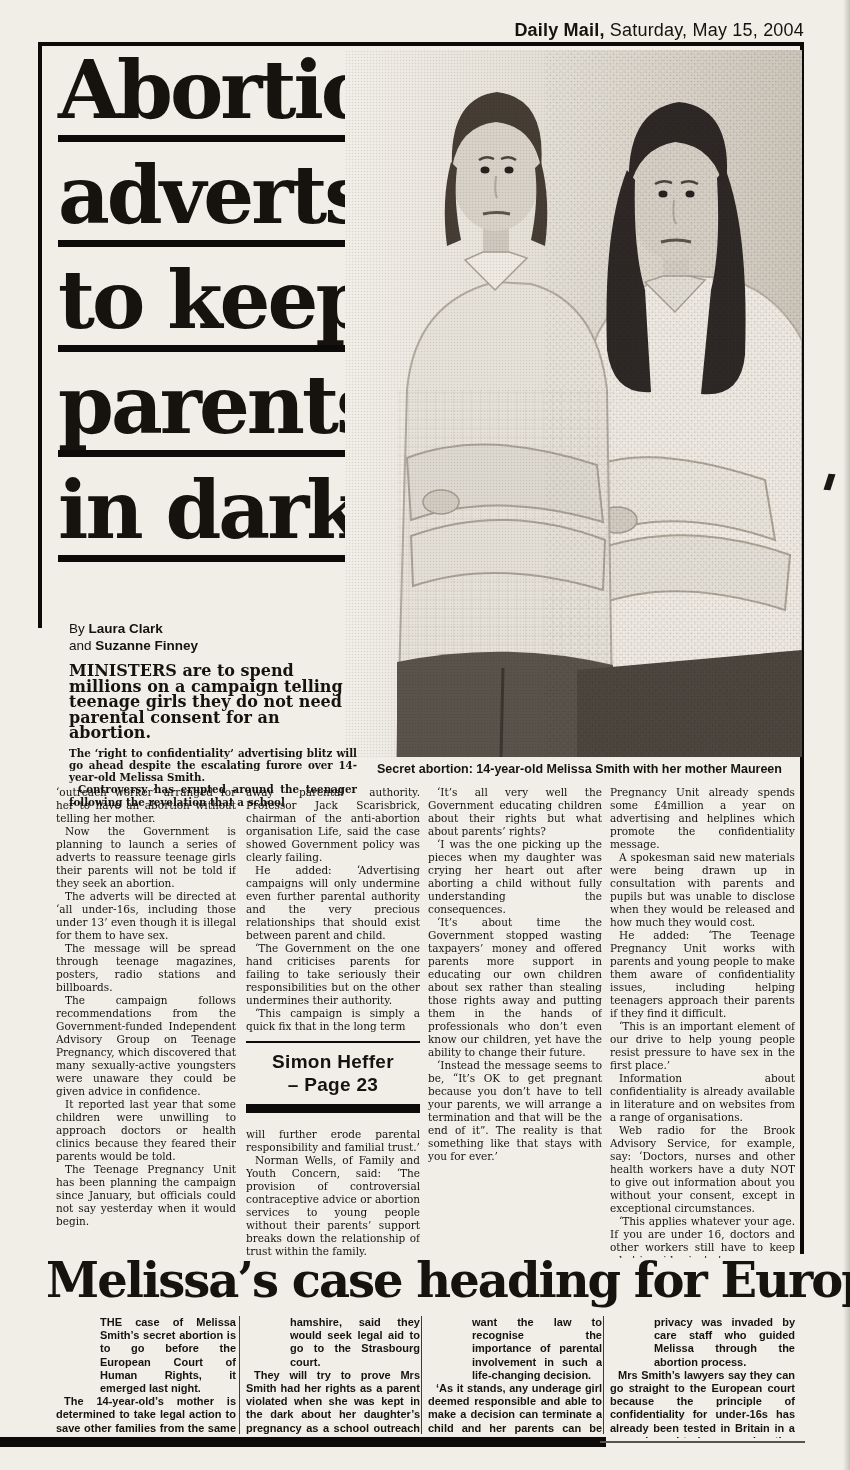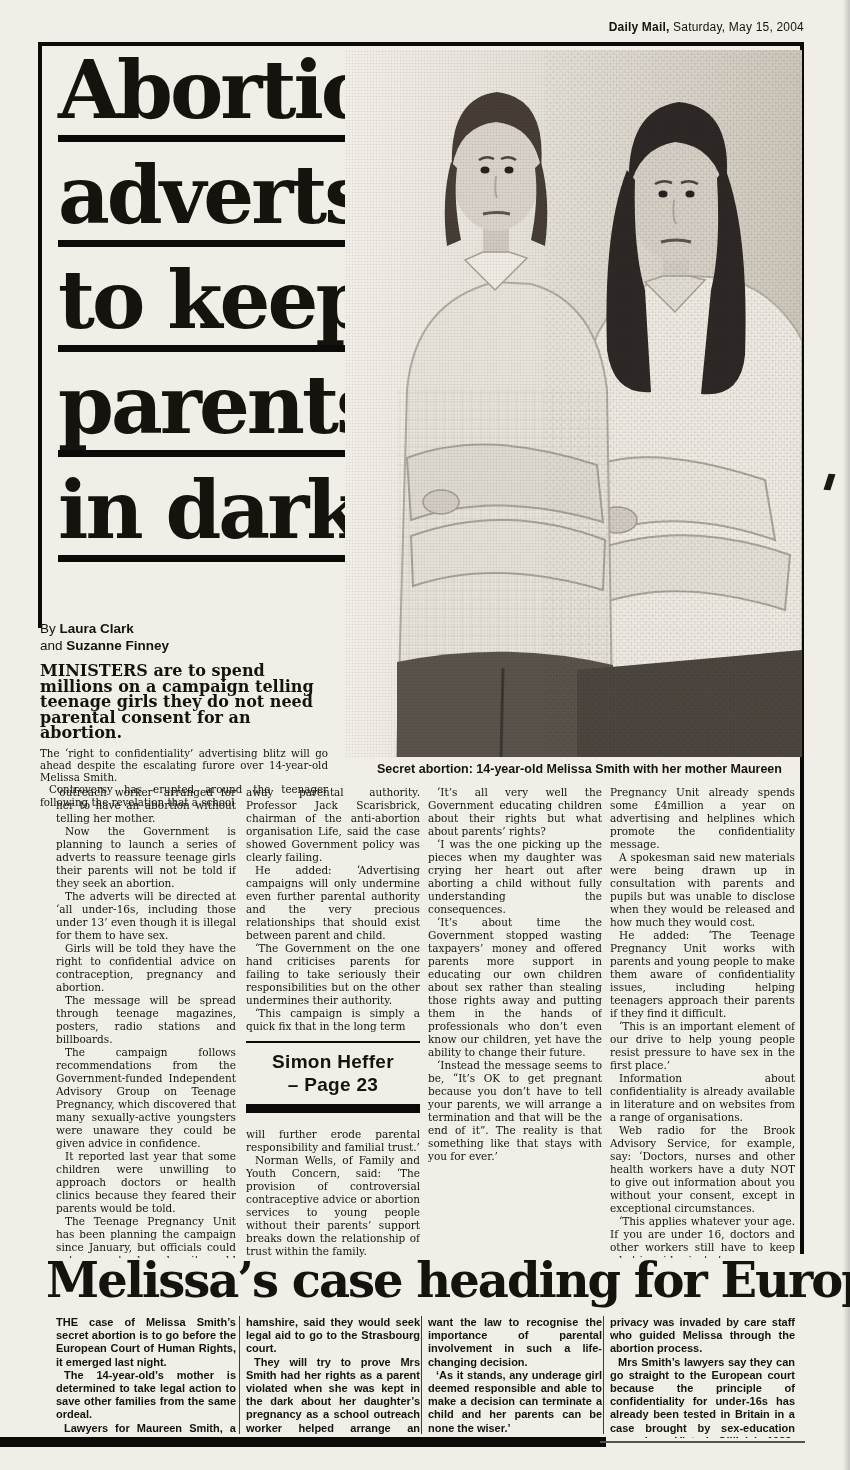--- a/index.html
+++ b/index.html
@@ -5,46 +5,46 @@
   html,body { margin:0; padding:0; background:#d7d4cd; }
   .page {
     position:relative; width:850px; height:1470px; margin:0 auto;
     background:#f1eee7; overflow:hidden; color:#16130f;
     font-family:"DejaVu Serif", serif;
   }
   .scan-edge { position:absolute; right:0; top:0; width:7px; height:1470px;
     background:linear-gradient(to right,rgba(0,0,0,0),rgba(0,0,0,.18)); }
   
   .date { position:absolute; top:20px; right:46px; font-family:"Liberation Sans",sans-serif;
-    font-size:12px; letter-spacing:.2px; }
+    font-size:18px; letter-spacing:.2px; }
   .date .b { font-weight:bold; }
   
   .rule { position:absolute; background:#0c0b0a; }
   .rule-top   { left:38px; top:42px; width:766px; height:4px; }
   .rule-left  { left:38px; top:42px; width:4px;  height:586px; }
   .rule-right { left:800px; top:42px; width:4px; height:1212px; }
   
   .headline { position:absolute; left:58px; top:50px; width:340px; }
   .headline .hl { display:block; }
   .headline .hl span {
     display:inline-block; font-family:"DejaVu Serif",serif; font-weight:bold;
     font-size:80px; line-height:1; letter-spacing:-3px;
     border-bottom:7px solid #0c0b0a; padding:0 2px 5px 0; margin-bottom:13px;
   }
   
   .photo { position:absolute; left:345px; top:50px; width:457px; height:707px; overflow:hidden; }
   .caption { position:absolute; left:345px; top:762px; width:460px;
     font-family:"Liberation Sans",sans-serif; font-weight:bold; font-size:12.5px;margin-left:32px; }
   
-  .intro { position:absolute; left:40px; top:620px; width:288px; }
+  .intro { position:absolute; left:69px; top:620px; width:288px; }
   .byline { font-family:"Liberation Sans",sans-serif; font-size:13.5px; line-height:17px; }
   .byline b { font-weight:bold; }
   .lead { margin:9px 0 6px 0; font-size:16px; line-height:15.5px; font-weight:600;
     text-align:left; }
-  .wide-body { margin:0; font-size:10.3px; line-height:12.3px; text-align:justify; }
+  .wide-body { margin:0; font-size:10.3px; line-height:12.3px; text-align:justify;font-weight:bold; }
   .wide-body.ind { text-indent:9px; }
   
   .col { position:absolute; top:786px; height:472px; overflow:hidden; }
   .col p { margin:0; font-size:10.5px; line-height:13px; text-align:justify; text-indent:9px; }
   .col p.noind { text-indent:0; }
   .c1 { left:56px;  width:180px; }
   .c2 { left:246px; width:174px; }
   .c3 { left:428px; width:174px; }
   .c4 { left:610px; width:185px; }
   
@@ -53,21 +53,21 @@
   .heffer-text { text-align:center; font-family:"Liberation Sans",sans-serif;
     font-weight:bold; font-size:19px; line-height:23px; letter-spacing:.3px; }
   .heffer-bar { height:9px; background:#0c0b0a; margin-top:8px; }
   
   .bottom-headline { position:absolute; left:46px; top:1256px; width:760px;
     font-family:"DejaVu Serif",serif; font-weight:bold; font-size:48px; line-height:1;
     letter-spacing:-2px; white-space:nowrap; }
   .bcol { position:absolute; top:1316px; height:122px; overflow:hidden; }
   .bcol p { margin:0; font-family:"Liberation Sans",sans-serif; font-weight:bold;
     font-size:11px; line-height:13.2px; text-align:justify; text-indent:8px; }
-  .bcol p.noind { text-indent:0; }
+  .bcol p.noind { text-indent:0;margin-left:44px; }
   .b1 { left:56px;  width:180px; }
   .b2 { left:246px; width:174px; }
   .b3 { left:428px; width:174px; }
   .b4 { left:610px; width:185px; }
   .bsep { position:absolute; top:1316px; width:1px; height:118px; background:#3c3a36; }
   .bsep1 { left:239px; } .bsep2 { left:421px; } .bsep3 { left:603px; }
   .bottom-bar { position:absolute; left:0; top:1437px; width:606px; height:10px; background:#0c0b0a; }
   .bottom-line { position:absolute; left:600px; top:1441px; width:205px; height:2px; background:#55534e; }
   .artifact { position:absolute; left:826px; top:474px; width:7px; height:16px;
     background:#1a1815; transform:skewX(-14deg) rotate(4deg); }
@@ -173,21 +173,20 @@
     </div>
     <p class="lead">MINISTERS are to spend millions on a campaign telling teenage girls they do not need parental consent for an abortion.</p>
     <p class="wide-body">The ‘right to confidentiality’ advertising blitz will go ahead despite the escalating furore over 14-year-old Melissa Smith.</p>
     <p class="wide-body ind">Controversy has erupted around the teenager following the revelation that a school</p>
   </div>
 
   <div class="col c1">
     <p class="noind">‘outreach worker’ arranged for her to have an abortion without telling her mother.</p>
     <p>Now the Government is planning to launch a series of adverts to reassure teenage girls their parents will not be told if they seek an abortion.</p>
     <p>The adverts will be directed at ‘all under-16s, including those under 13’ even though it is illegal for them to have sex.</p>
-    <p>Girls will be told they have the right to confidential advice on contraception, pregnancy and abortion.</p>
     <p>The message will be spread through teenage magazines, posters, radio stations and billboards.</p>
     <p>The campaign follows recommendations from the Government-funded Independent Advisory Group on Teenage Pregnancy, which discovered that many sexually-active youngsters were unaware they could be given advice in confidence.</p>
     <p>It reported last year that some children were unwilling to approach doctors or health clinics because they feared their parents would be told.</p>
     <p>The Teenage Pregnancy Unit has been planning the campaign since January, but officials could not say yesterday when it would begin.</p>
 
   </div>
 
   <div class="col c2">
     <p class="noind">away parental authority. Professor Jack Scarisbrick, chairman of the anti-abortion organisation Life, said the case showed Government policy was clearly failing.</p>
     <p>He added: ‘Advertising campaigns will only undermine even further parental authority and the very precious relationships that should exist between parent and child.</p>

